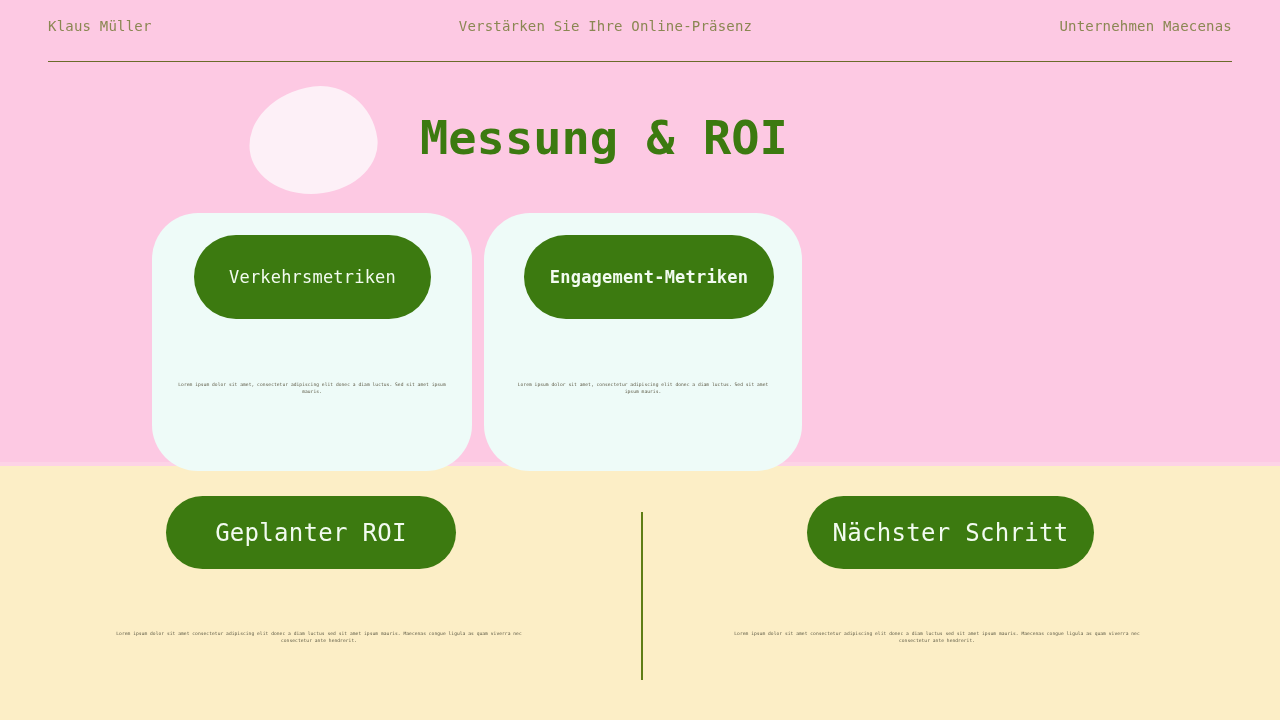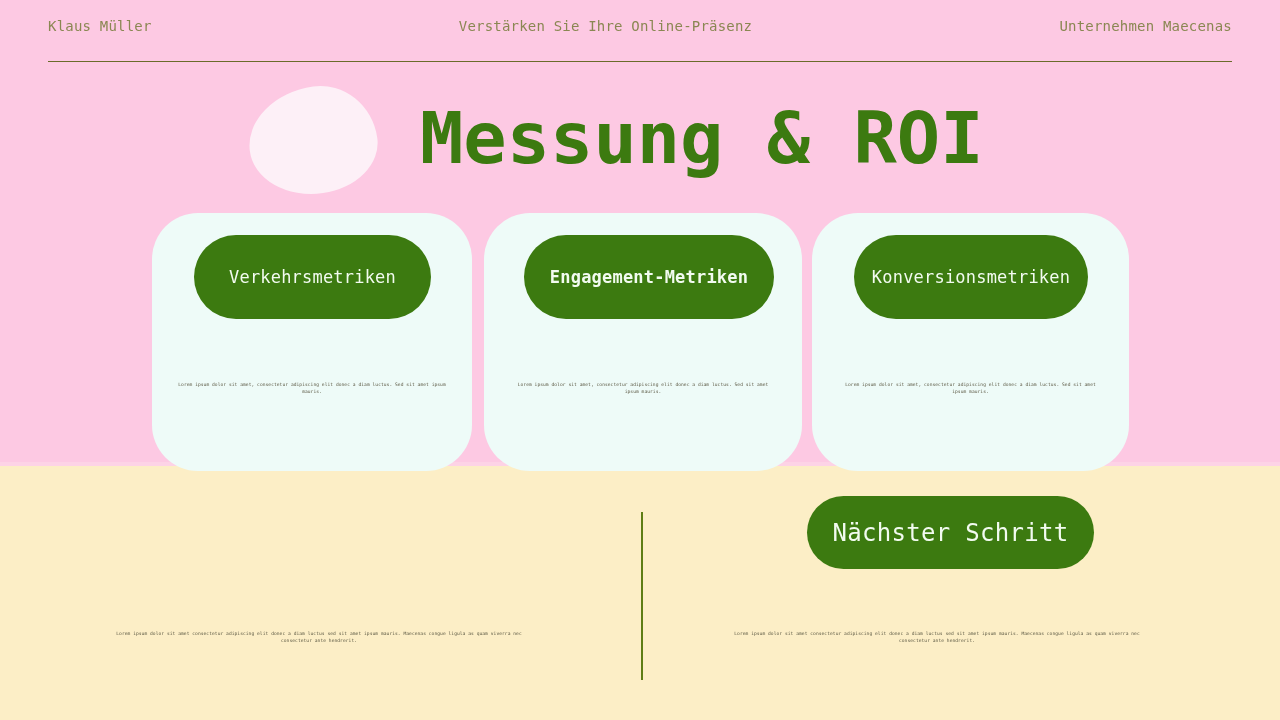--- a/index.html
+++ b/index.html
@@ -49,21 +49,21 @@
     left:249px; top:87px;
     width:128px; height:107px;
     background:#FDF0F7;
     border-radius:56% 44% 48% 52% / 52% 56% 44% 48%;
     transform:rotate(-8deg);
   }
   
   .title {
     position:absolute;
     left:420px; top:100px;
-    font-size:72px;
+    font-size:47px;
     line-height:76px;
     color:#3C7A10;
     letter-spacing:0px;
     white-space:nowrap;
   }
   
   .cards {
     position:absolute;
     left:0; top:0; width:1280px; height:720px;
     pointer-events:none;
@@ -172,29 +172,26 @@
       <div class="card-body">Lorem ipsum dolor sit amet, consectetur adipiscing elit donec a diam luctus. Sed sit amet ipsum mauris.</div>
     </div>
 
     <div class="card c2">
       <div class="pill">
         <span>Engagement-Metriken</span>
       </div>
       <div class="card-body">Lorem ipsum dolor sit amet, consectetur adipiscing elit donec a diam luctus. Sed sit amet ipsum mauris.</div>
     </div>
 
-    <div class="card c3">
-      <div class="pill">
-        <span>Konversionsmetriken</span>
-      </div>
-      <div class="card-body">Lorem ipsum dolor sit amet, consectetur adipiscing elit donec a diam luctus. Sed sit amet ipsum mauris.</div>
-    </div>
 
   </div>
 
+  <div class="cta left">
+    <span>Geplanter ROI</span>
+  </div>
   <div class="bottom-body left">Lorem ipsum dolor sit amet consectetur adipiscing elit donec a diam luctus sed sit amet ipsum mauris. Maecenas congue ligula as quam viverra nec consectetur ante hendrerit.</div>
 
   <div class="divider-v"></div>
 
   <div class="cta right">
     <span>Nächster Schritt</span>
   </div>
   <div class="bottom-body right">Lorem ipsum dolor sit amet consectetur adipiscing elit donec a diam luctus sed sit amet ipsum mauris. Maecenas congue ligula as quam viverra nec consectetur ante hendrerit.</div>
 
 </div>

